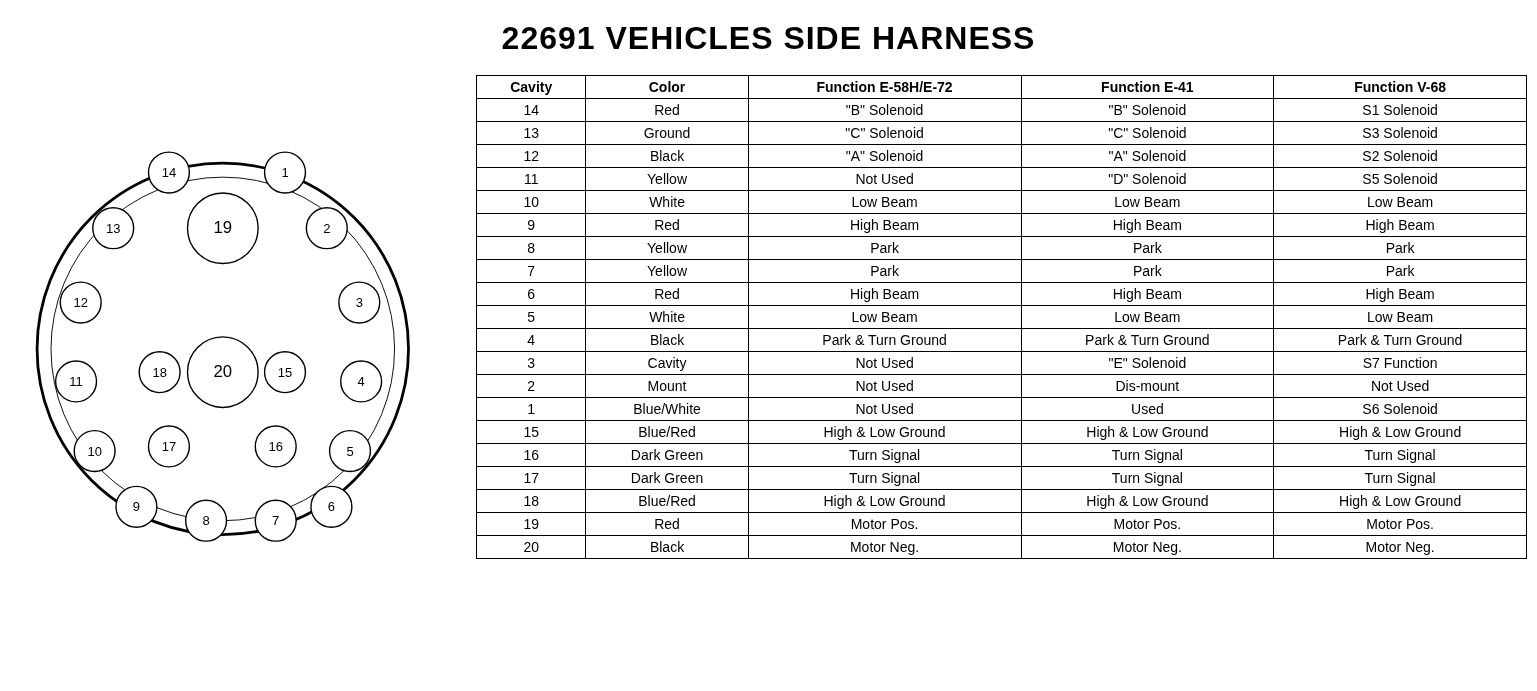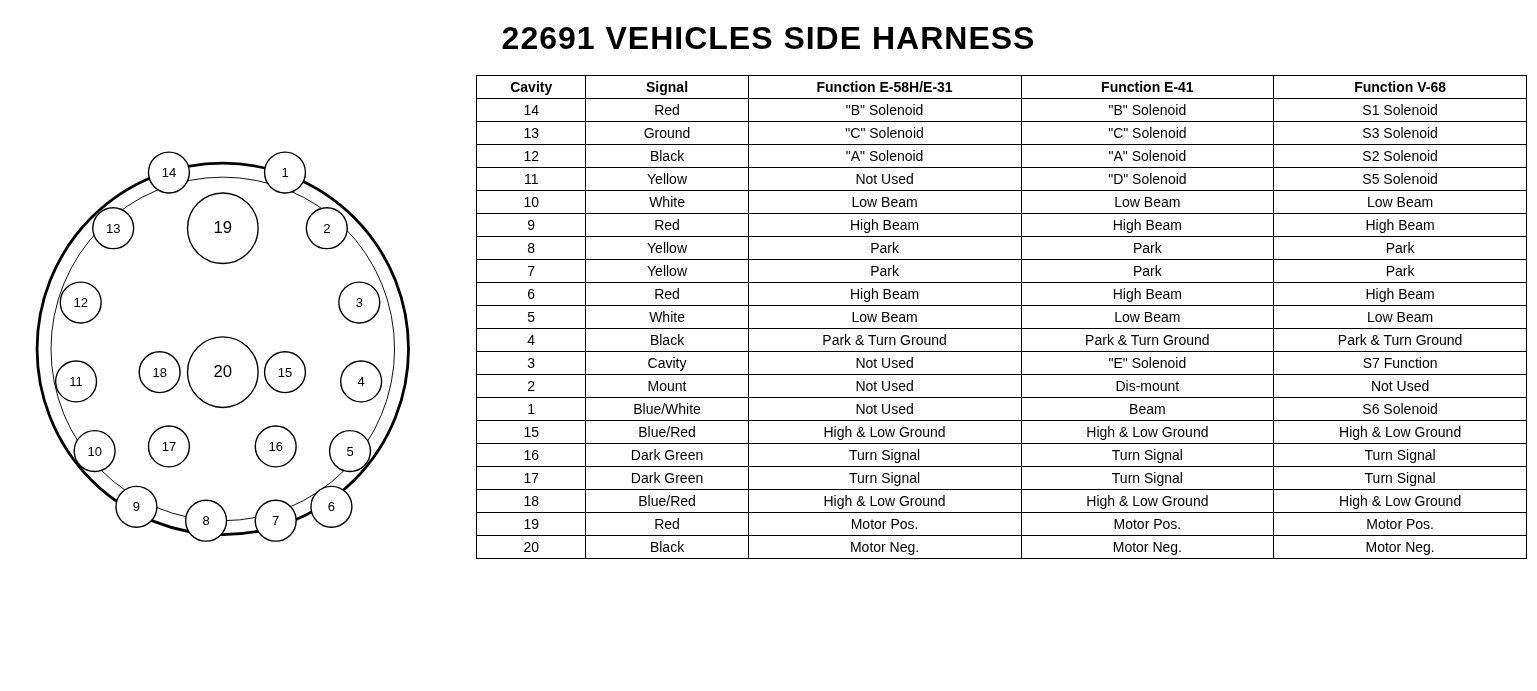--- a/index.html
+++ b/index.html
@@ -122,22 +122,22 @@
         <circle cx="330" cy="465" r="22" fill="white" stroke="#000" stroke-width="1.5"></circle>
         <text x="330" y="470" text-anchor="middle" font-size="14" font-family="Arial, sans-serif" fill="#000">6</text>
       </svg>
   </div>
 
   <div class="table-container">
     <table>
       <thead>
         <tr>
           <th>Cavity</th>
-          <th>Signal</th>
-          <th>Function E-58H/E-31</th>
+          <th>Color</th>
+          <th>Function E-58H/E-72</th>
           <th>Function E-41</th>
           <th>Function V-68</th>
         </tr>
       </thead>
       <tbody id="table-body">
       <tr>
             <td>14</td>
             <td>Red</td>
             <td>"B" Solenoid</td>
             <td>"B" Solenoid</td>
@@ -224,21 +224,21 @@
             <td>2</td>
             <td>Mount</td>
             <td>Not Used</td>
             <td>Dis-mount</td>
             <td>Not Used</td>
           </tr>
           <tr>
             <td>1</td>
             <td>Blue/White</td>
             <td>Not Used</td>
-            <td>Beam</td>
+            <td>Used</td>
             <td>S6 Solenoid</td>
           </tr>
           <tr>
             <td>15</td>
             <td>Blue/Red</td>
             <td>High &amp; Low Ground</td>
             <td>High &amp; Low Ground</td>
             <td>High &amp; Low Ground</td>
           </tr>
           <tr>

